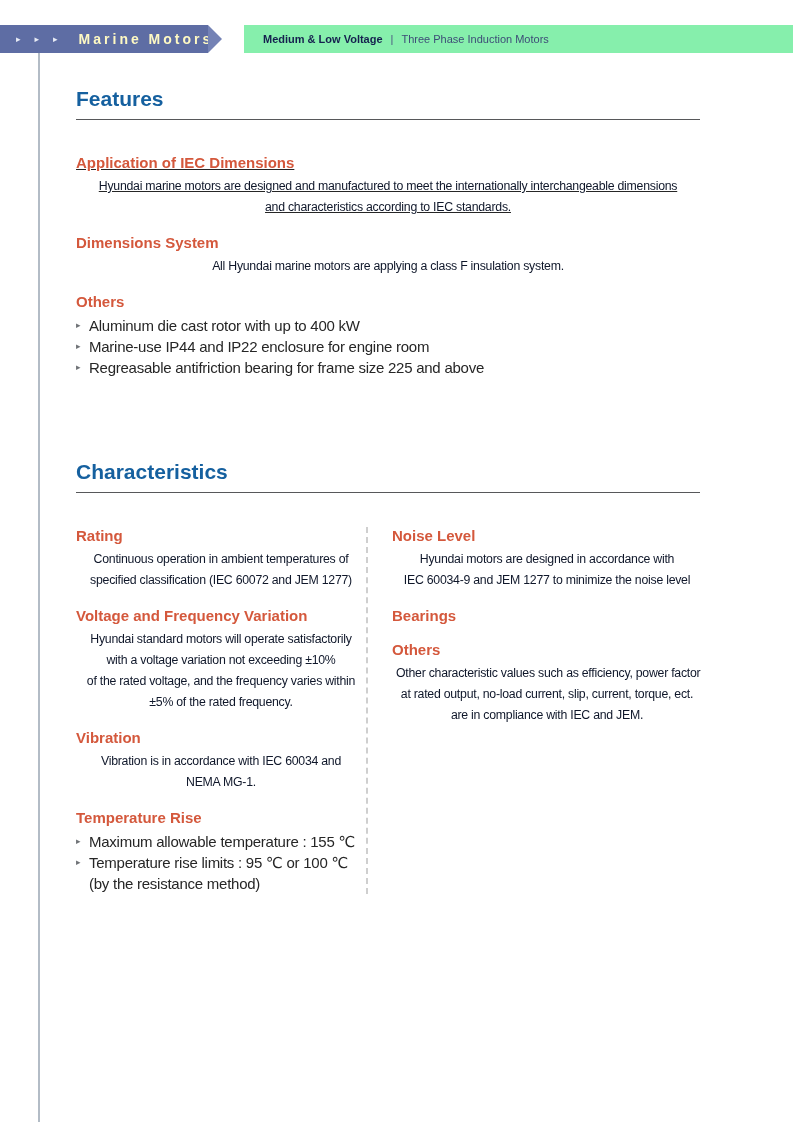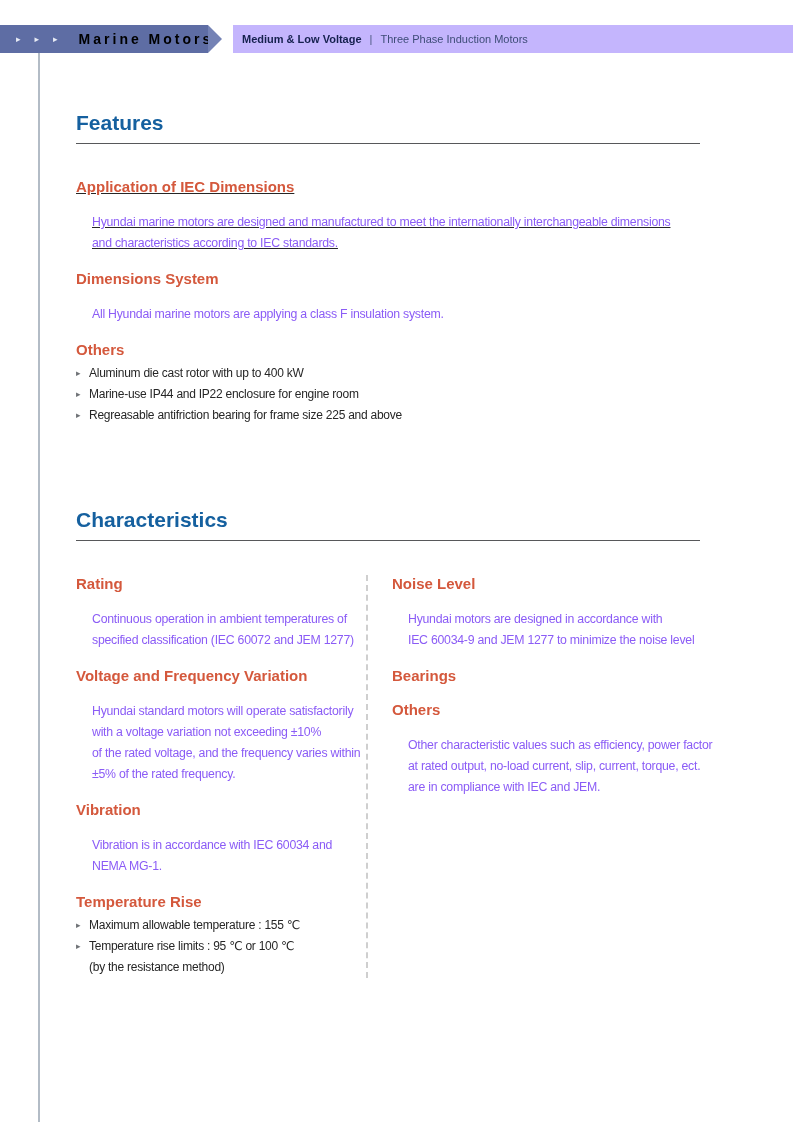--- a/index.html
+++ b/index.html
@@ -22,77 +22,78 @@
     background: #5e6da4;
     width: 208px; height: 28px;
     display: flex; align-items: center;
     padding-left: 16px;
   }
   .banner-arrow {
     color: #e8ecf6; font-size: 9px; line-height: 28px;
     margin-right: 14px;
   }
   .banner-title {
-    color: #000000; font-weight: bold; font-size: 14px;
+    color: #fef9c3; font-weight: bold; font-size: 14px;
     letter-spacing: 3px; margin-left: 7px; white-space: nowrap;
   }
   .banner-tip {
     width: 0; height: 0;
     border-top: 14px solid transparent;
     border-bottom: 14px solid transparent;
     border-left: 14px solid #7482b5;
   }
   .breadcrumb {
-    flex: 1; background: #c4b5fd; margin-left: 11px;
+    flex: 1; background: #86efac; margin-left: 22px;
     display: flex; align-items: center;
-    padding-left: 9px; font-size: 11px; white-space: nowrap;
+    padding-left: 19px; font-size: 11px; white-space: nowrap;
   }
   .bc-category { color: #15204e; font-weight: bold; }
   .bc-sep { color: #4a5680; margin: 0 8px; }
   .bc-subtitle { color: #3d4c77; text-align: right; }
 
   
   .left-rule {
     position: absolute; left: 38px; top: 53px; bottom: 0;
     width: 2px; background: #b3bcc6;
   }
 
   
   main {
     position: absolute; left: 76px; top: 0;
-    width: 624px; padding-top: 110px;
+    width: 624px; padding-top: 86px;
   }
   .section-title {
     margin: 0; font-size: 21px; line-height: 26px; font-weight: bold;
     color: #15609f;
     padding-bottom: 7px; border-bottom: 1px solid #57585a;
   }
   .characteristics { margin-top: 81px; }
 
   .sub { margin-top: 16px; }
   .sub.first { margin-top: 34px; text-decoration: underline; }
   .sub-heading {
     margin: 0 0 4px 0;
     font-size: 15px; line-height: 18px; font-weight: bold;
     color: #d4583c;
   }
   .body-text {
-    margin: 16px; font-size: 12.3px; line-height: 21px;
-    letter-spacing: -0.25px; color: #8b5cf6;
+    margin: 4px; font-size: 12.3px; line-height: 21px;
+    letter-spacing: -0.25px; color: #0f172a;
     white-space: pre;
+    text-align: center;
   }
 
   ul.bullets { margin: 0; padding: 0; list-style: none; }
   ul.bullets li { display: flex; line-height: 21px; }
   .bullet-marker {
     color: #6f7276; font-size: 9px; line-height: 21px;
     width: 13px; flex: 0 0 13px;
   }
   .bullet-text {
-    font-size: 12px; line-height: 21px; letter-spacing: -0.25px;
+    font-size: 15px; line-height: 21px; letter-spacing: -0.25px;
     color: #262626; white-space: pre;
   }
 
   
   .columns { display: flex; margin-top: 34px; align-items: stretch; }
   .col-left  { width: 290px; flex: 0 0 290px; }
   .col-divider {
     flex: 0 0 0; border-left: 2px dashed #cfcfcf;
     margin-right: 24px;
   }

